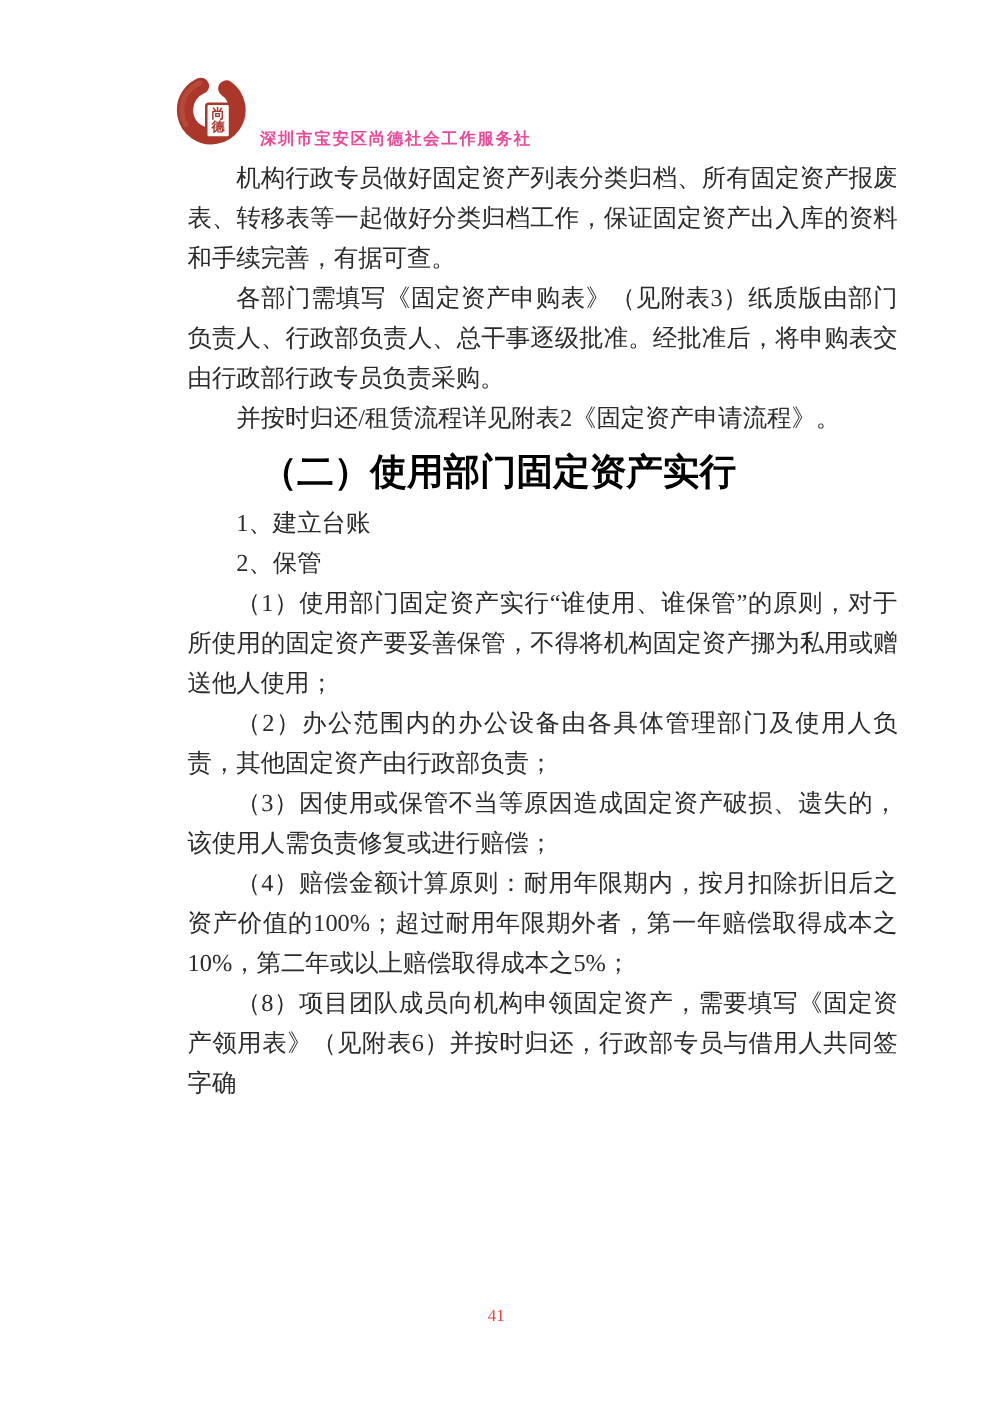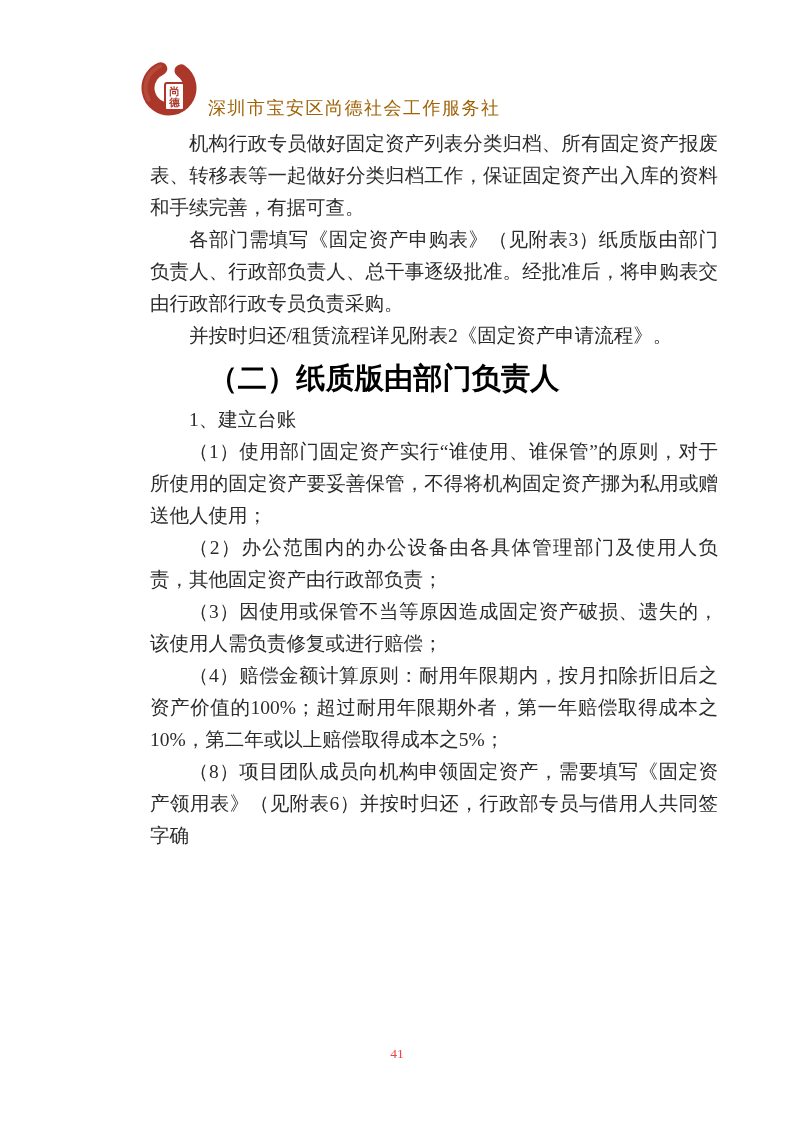--- a/index.html
+++ b/index.html
@@ -22,22 +22,22 @@
     position:absolute;left:23px;top:27px;width:21px;height:29px;
     background:#fff;border:2px solid #ab362a;border-radius:3px;
     display:flex;flex-direction:column;justify-content:center;align-items:center;
     box-sizing:border-box;
   }
   .seal span{
     font-size:10.5px;line-height:11px;color:#ab362a;
     font-family:"Liberation Serif","DejaVu Serif",serif;font-weight:bold;
   }
   .org-name{
-    font-size:18px;color:#a16207;letter-spacing:1.5px;
-    padding:0 0 3px 3px;white-space:nowrap;
+    font-size:13px;color:#ec4899;letter-spacing:1.5px;
+    padding:0 0 3px 3px;white-space:nowrap;font-weight:bold;
   }
 
   
   .doc-body{
     position:absolute;left:113px;top:128px;width:568px;
     font-size:19.5px;line-height:32px;
     text-align:justify;text-justify:inter-ideograph;margin-left:37px;
   }
   .block{margin:0;text-indent:2em;}
   .block.heading{
@@ -68,22 +68,23 @@
         <span>德</span>
       </div>
     </div>
     <span class="org-name">深圳市宝安区尚德社会工作服务社</span>
   </div>
 
   <main class="doc-body">
       <p class="block body">机构行政专员做好固定资产列表分类归档、所有固定资产报废表、转移表等一起做好分类归档工作，保证固定资产出入库的资料和手续完善，有据可查。</p>
       <p class="block body">各部门需填写《固定资产申购表》（见附表3）纸质版由部门负责人、行政部负责人、总干事逐级批准。经批准后，将申购表交由行政部行政专员负责采购。</p>
       <p class="block body">并按时归还/租赁流程详见附表2《固定资产申请流程》。</p>
-      <h2 class="block heading">（二）纸质版由部门负责人</h2>
+      <h2 class="block heading">（二）使用部门固定资产实行</h2>
       <p class="block body">1、建立台账</p>
+      <p class="block body">2、保管</p>
       <p class="block body">（1）使用部门固定资产实行“谁使用、谁保管”的原则，对于所使用的固定资产要妥善保管，不得将机构固定资产挪为私用或赠送他人使用；</p>
       <p class="block body">（2）办公范围内的办公设备由各具体管理部门及使用人负责，其他固定资产由行政部负责；</p>
       <p class="block body">（3）因使用或保管不当等原因造成固定资产破损、遗失的，该使用人需负责修复或进行赔偿；</p>
       <p class="block body">（4）赔偿金额计算原则：耐用年限期内，按月扣除折旧后之资产价值的100%；超过耐用年限期外者，第一年赔偿取得成本之10%，第二年或以上赔偿取得成本之5%；</p>
       <p class="block body">（8）项目团队成员向机构申领固定资产，需要填写《固定资产领用表》（见附表6）并按时归还，行政部专员与借用人共同签字确</p>
     </main>
 
   <div class="footer">
     <span class="page-number">41</span>
   </div>

